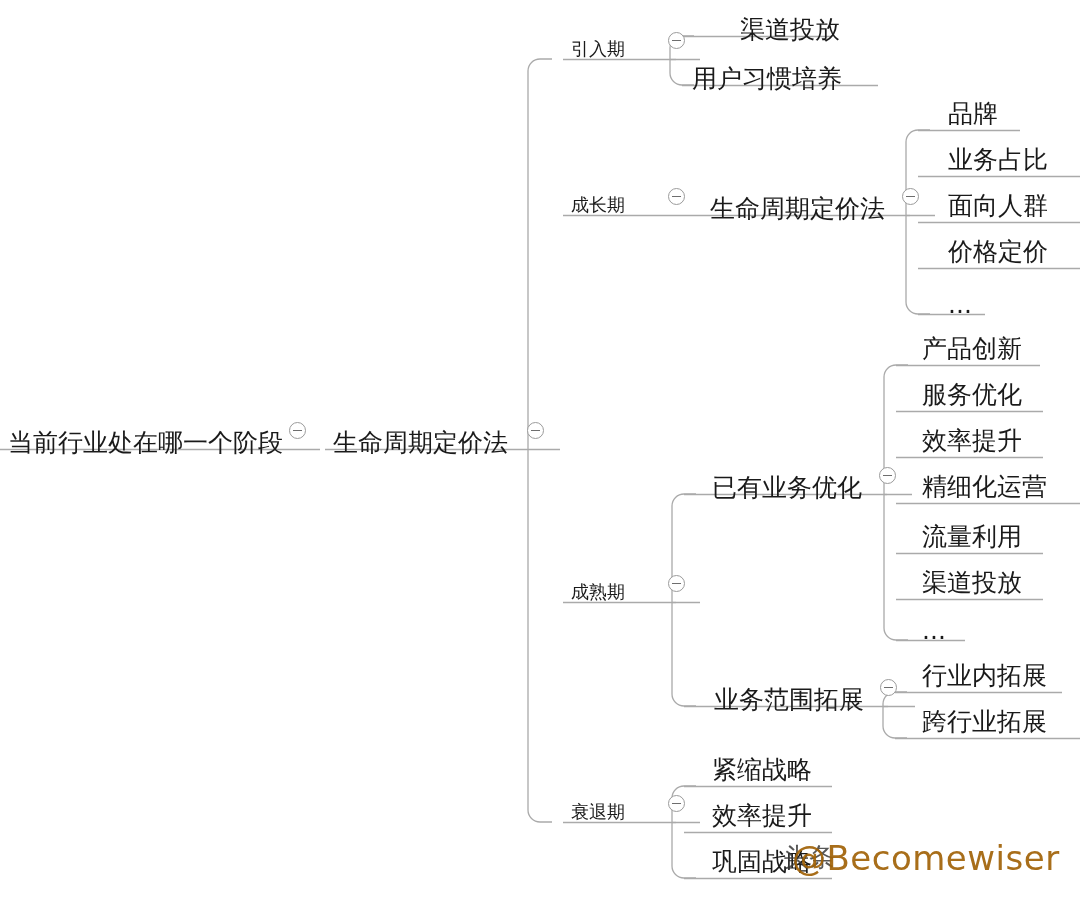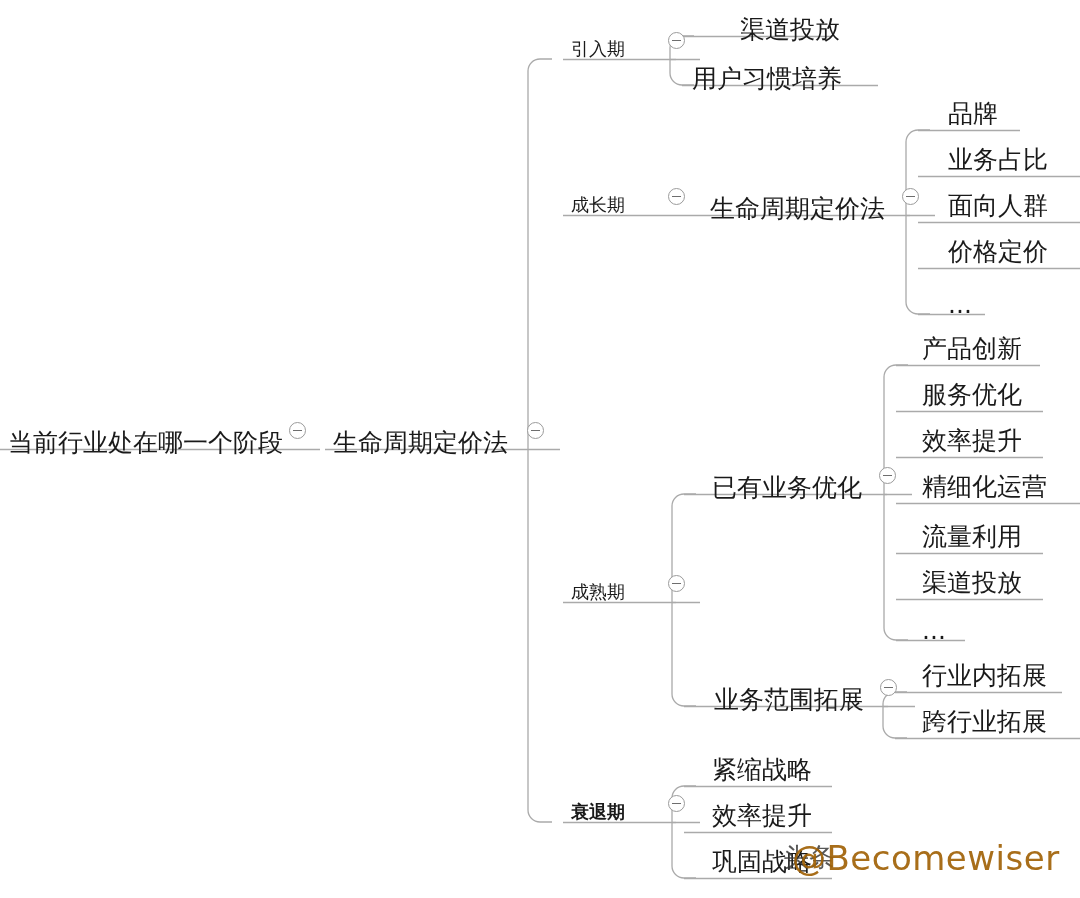--- a/index.html
+++ b/index.html
@@ -159,21 +159,21 @@
       <div class="node lvl-4" style="left: 922px; top: 382px;"><span class="node-label">服务优化</span></div>
       <div class="node lvl-4" style="left: 922px; top: 428px;"><span class="node-label">效率提升</span></div>
       <div class="node lvl-4" style="left: 922px; top: 474px;"><span class="node-label">精细化运营</span></div>
       <div class="node lvl-4" style="left: 922px; top: 524px;"><span class="node-label">流量利用</span></div>
       <div class="node lvl-4" style="left: 922px; top: 570px;"><span class="node-label">渠道投放</span></div>
       <div class="node lvl-4" style="left: 922px; top: 618px;"><span class="node-label">...</span></div>
       <div class="node lvl-3" style="left: 714px; top: 687px;"><span class="node-label">业务范围拓展</span></div>
       <div class="toggle" style="left: 880px; top: 679px;"></div>
       <div class="node lvl-4" style="left: 922px; top: 663px;"><span class="node-label">行业内拓展</span></div>
       <div class="node lvl-4" style="left: 922px; top: 709px; text-align: right;"><span class="node-label">跨行业拓展</span></div>
-      <div class="node lvl-2" style="left: 571px; top: 803px; font-weight: bold;"><span class="node-label">衰退期</span></div>
+      <div class="node lvl-2" style="left: 571px; top: 803px;"><span class="node-label">衰退期</span></div>
       <div class="toggle" style="left: 668px; top: 795px;"></div>
       <div class="node lvl-3" style="left: 712px; top: 757px;"><span class="node-label">紧缩战略</span></div>
       <div class="node lvl-3" style="left: 712px; top: 803px;"><span class="node-label">效率提升</span></div>
       <div class="node lvl-3" style="left: 712px; top: 849px;"><span class="node-label">巩固战略</span></div>
     </div>
 
   <div id="wm-logo">头条</div>
   <div id="watermark">@Becomewiser</div>
 </div>
 

